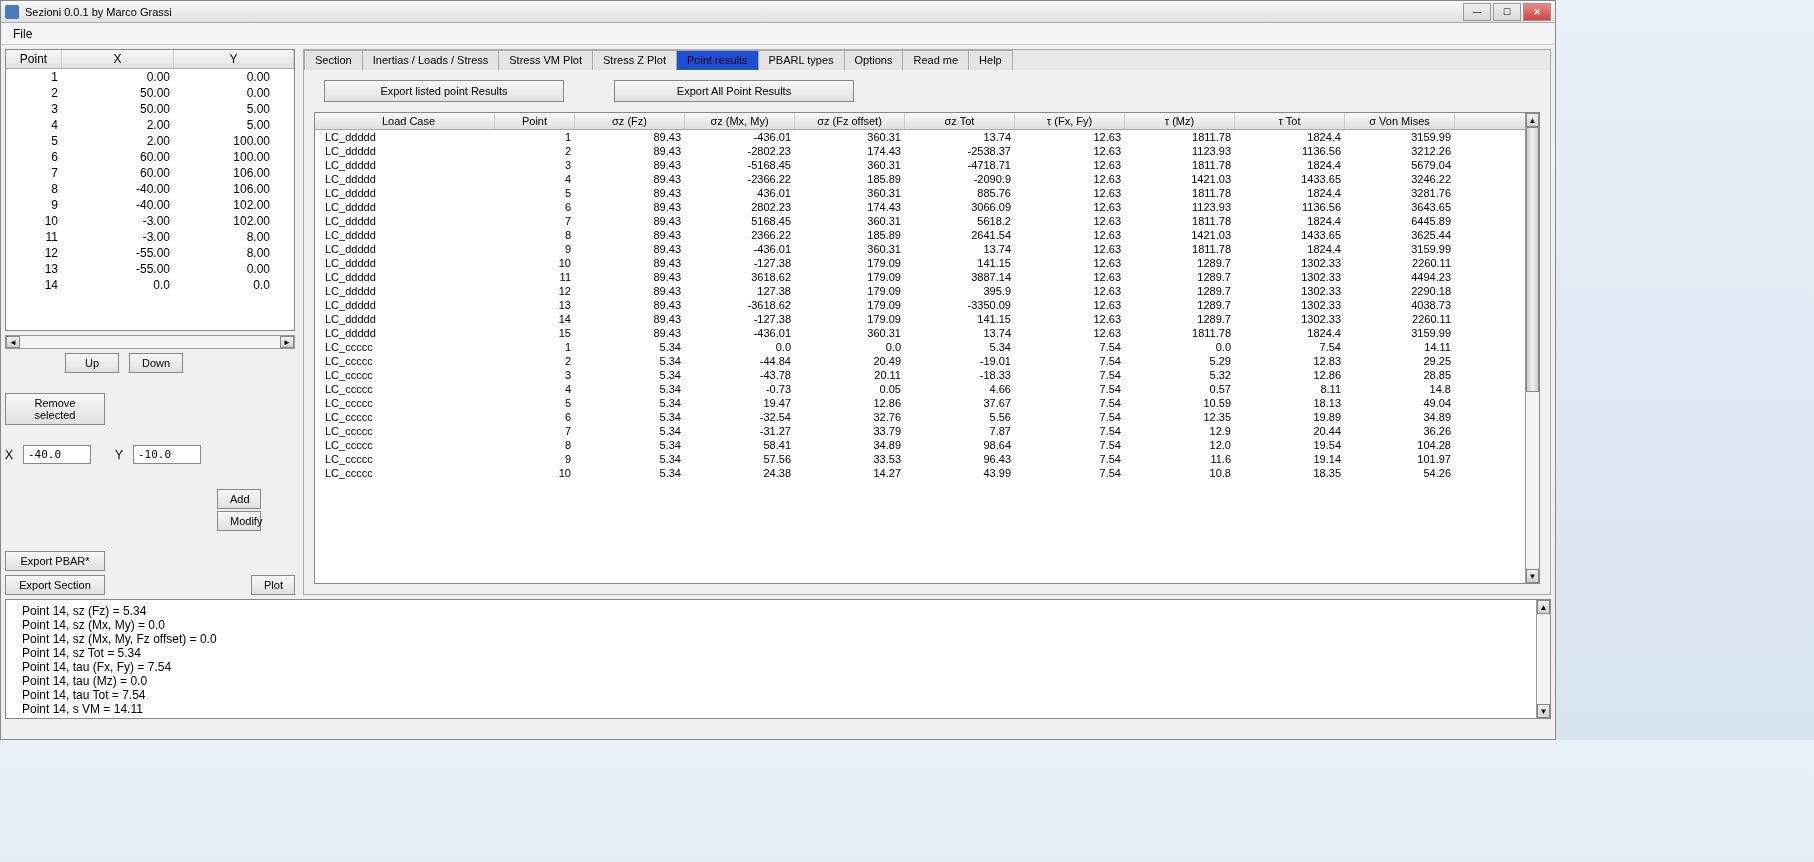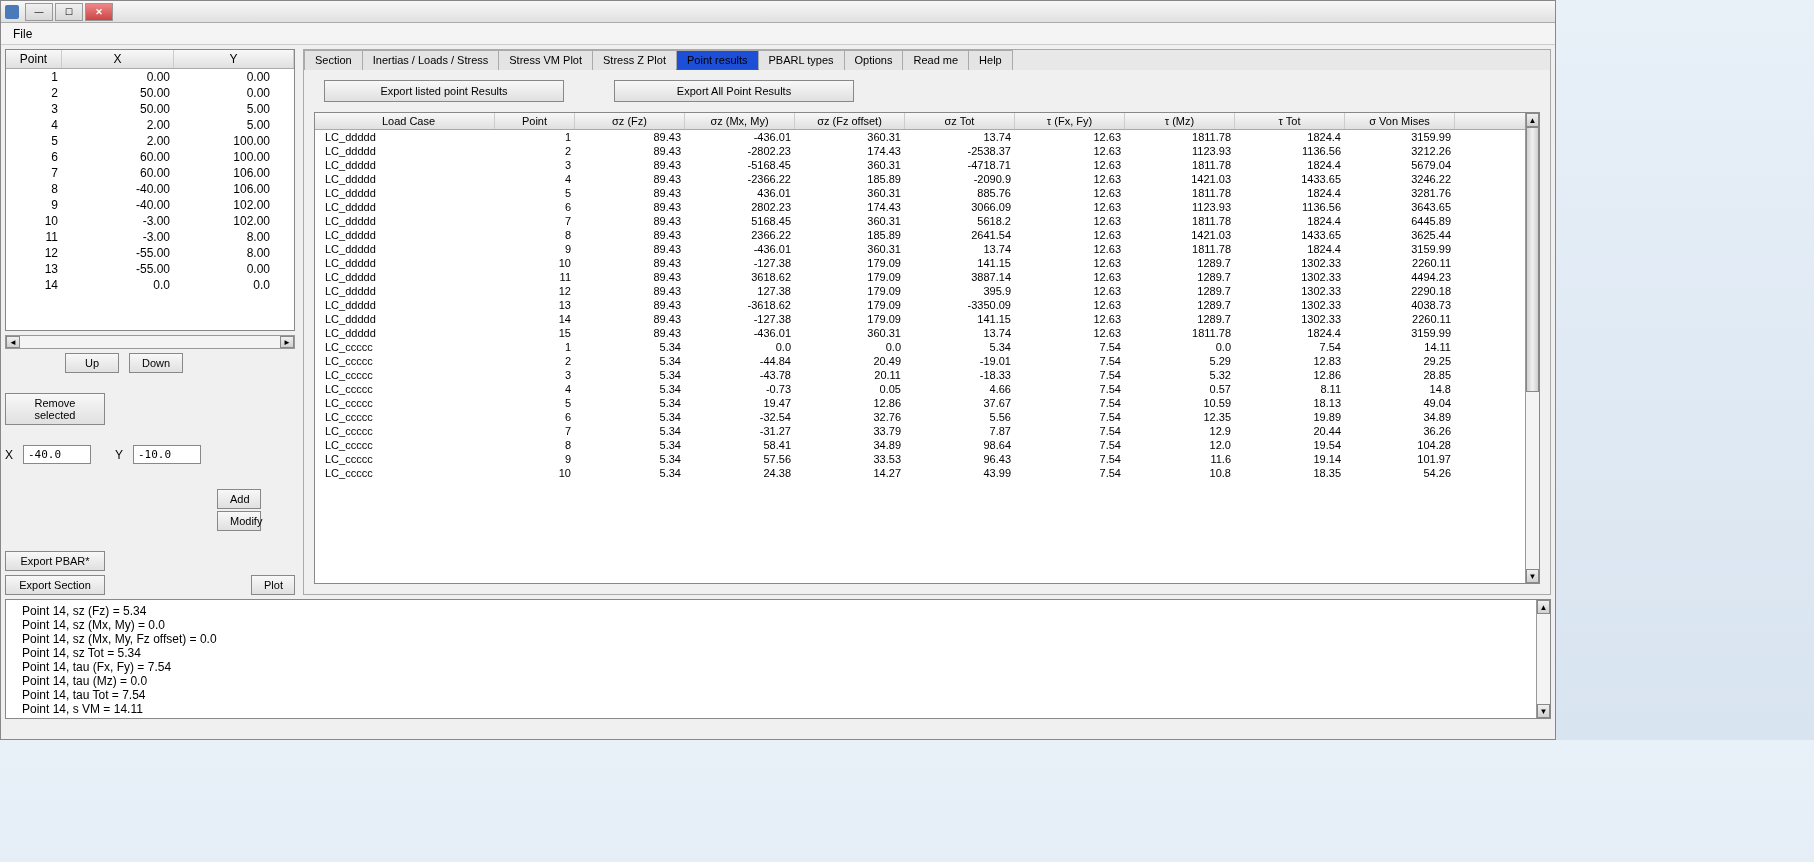--- a/index.html
+++ b/index.html
@@ -66,20 +66,21 @@
     
     .console { height: 120px; background: white; border: 1px solid #888; padding: 4px 16px; font-family: "Courier New", monospace; font-size: 11px; white-space: pre; overflow: auto; position: relative; }
     .console-vscroll { position: absolute; right: 0; top: 0; bottom: 0; width: 14px; background: #e8e8e8; border-left: 1px solid #999; display: flex; flex-direction: column; }
   </style>
 </head>
 <body>
 
 <div class="window">
   <div class="titlebar">
     <div class="titlebar-icon"></div>
+    <div class="titlebar-text">Sezioni 0.0.1 by Marco Grassi</div>
     <div class="winbtns">
       <div class="winbtn">—</div>
       <div class="winbtn">☐</div>
       <div class="winbtn close">✕</div>
     </div>
   </div>
 
   <div class="menubar">
     <div class="menu-item">File</div>
   </div>

